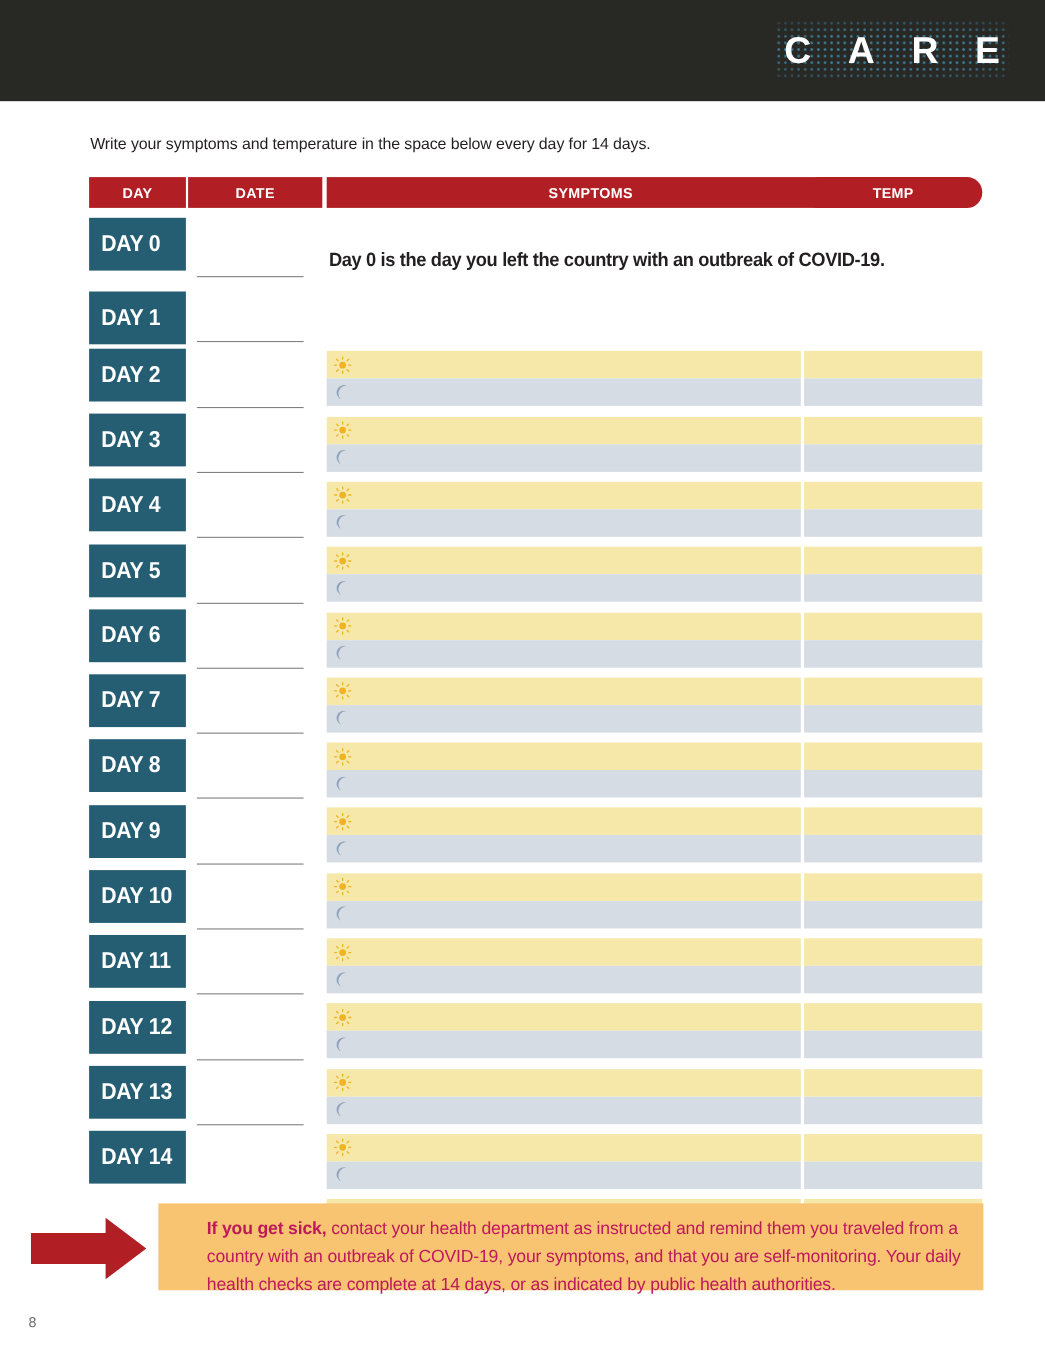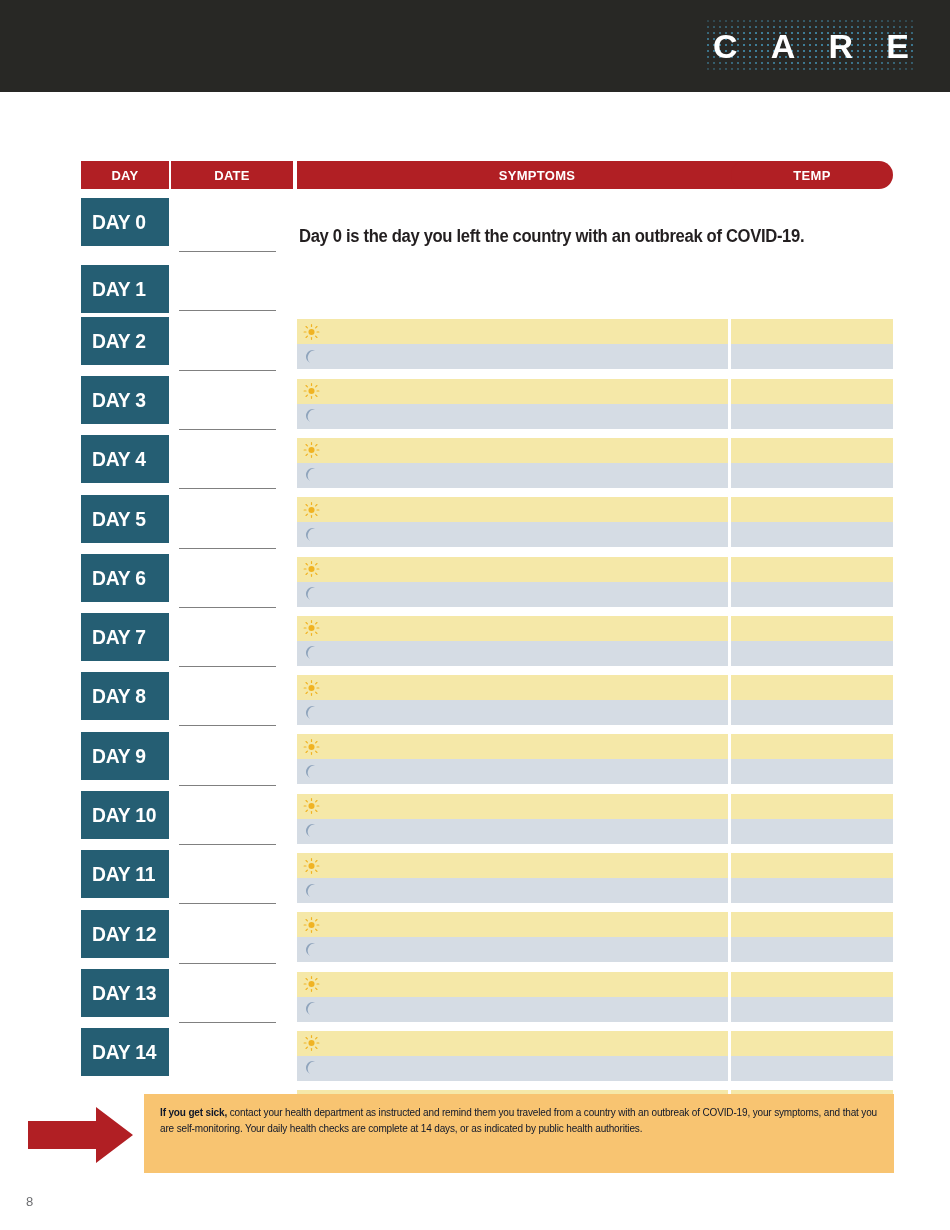--- a/index.html
+++ b/index.html
@@ -182,24 +182,25 @@
 
   
   .sick-box {
     position: absolute;
     left: 144px; top: 1094px;
     width: 750px; height: 79px;
     background: #F8C471;
     padding: 11px 14px 0 16px;
   }
   .sick-box p {
-    font-size: 10px;
-    color: #0f172a;
+    font-size: 16px;
+    color: #be185d;
     line-height: 1.58;
     letter-spacing: -0.15px;
+    margin-left: 28px;
   }
   .sick-box .lead { font-weight: bold; }
 
   
   .emergency-banner {
     position: absolute;
     left: 144px; top: 1186px;
     width: 750px; height: 26px;
     background: #F5A11B;
     display: flex;
@@ -232,20 +233,21 @@
 
 
   <div class="care-logo"></div>
   <div class="care-letters">
     <span>C</span>
     <span>A</span>
     <span>R</span>
     <span>E</span>
   </div>
 
+  <div class="intro-line">Write your symptoms and temperature in the space below every day for 14 days.</div>
 
   <div class="col-head day">DAY</div>
   <div class="col-head date">DATE</div>
   <div class="col-head symptom">SYMPTOMS</div>
   <div class="col-head temp">TEMP</div>
 
   <div class="day0-note">Day 0 is the day you left the country with an outbreak of COVID-19.</div>
 
   <div id="table-body">
       <div class="day-badge" style="top:198.0px">

